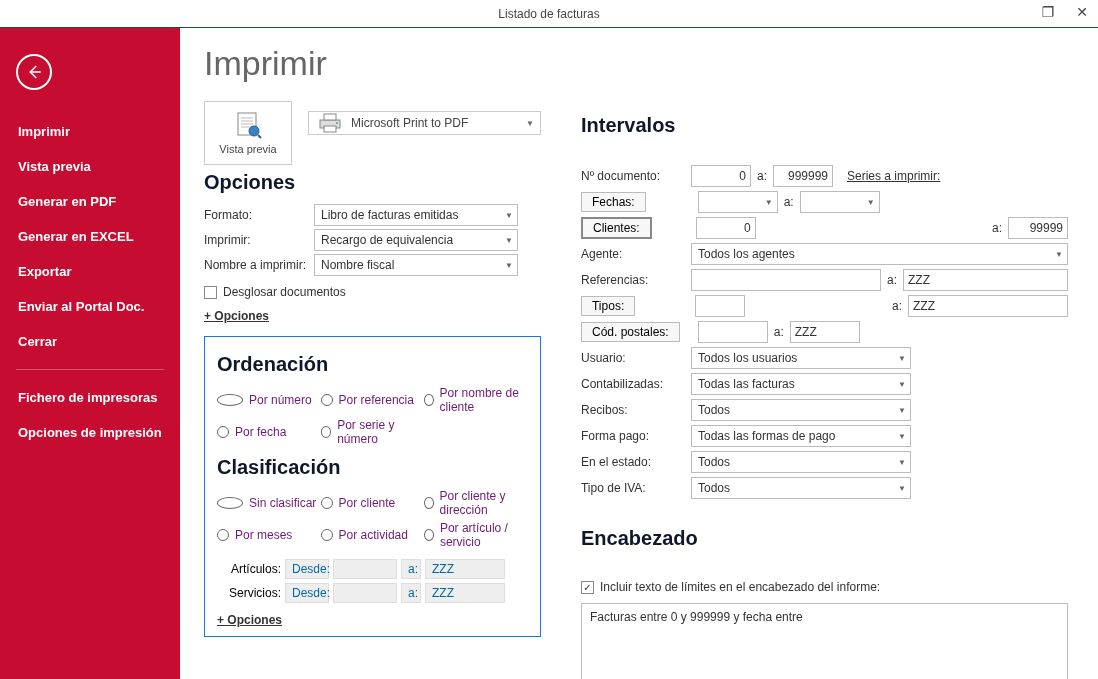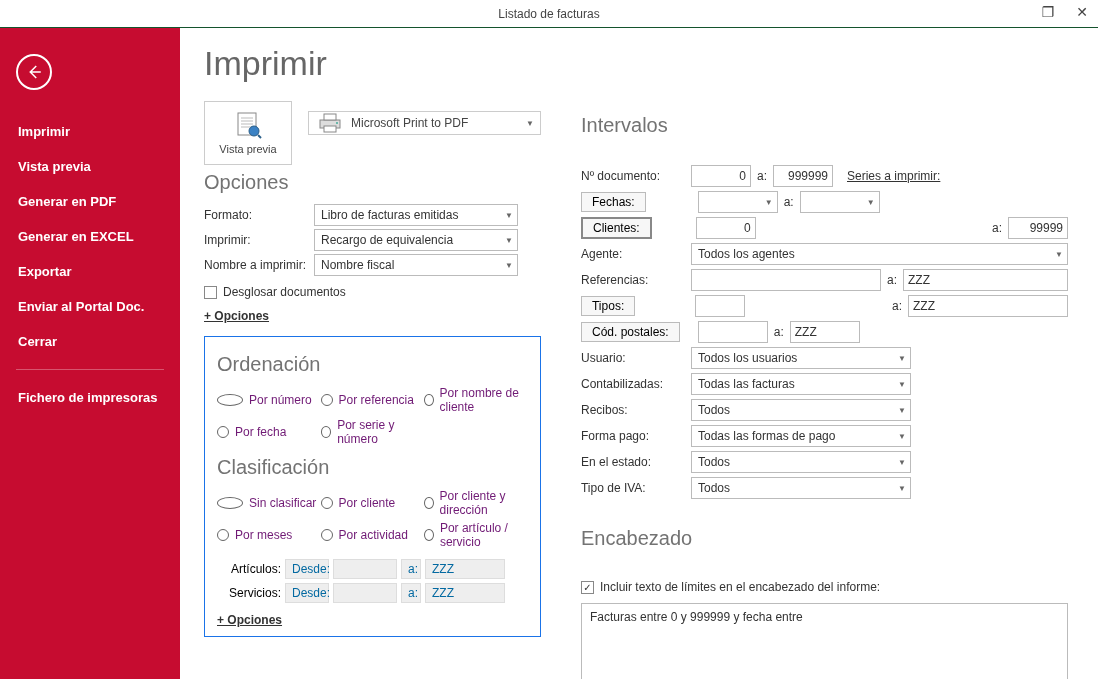--- a/index.html
+++ b/index.html
@@ -11,21 +11,21 @@
 .main { display: flex; height: calc(100% - 28px); }
 .sidebar { width: 180px; background: #c60c30; color: #fff; padding: 16px 0 0 0; }
 .backbtn { width: 36px; height: 36px; border: 2px solid #fff; border-radius: 50%; margin: 10px 0 24px 16px; display: flex; align-items: center; justify-content: center; }
 .backbtn svg { width: 18px; height: 18px; }
 .navitem { padding: 10px 18px; font-size: 13px; font-weight: 600; color: #fff; cursor: pointer; }
 .navsep { border-top: 1px solid rgba(255,255,255,0.3); margin: 10px 16px; }
 .content { flex: 1; padding: 16px 30px 10px 24px; overflow: hidden; display: flex; gap: 40px; }
 .leftcol { width: 350px; }
 .rightcol { flex: 1; }
 h1.pagetitle { font-size: 34px; font-weight: 300; color: #666; margin-bottom: 18px; }
-h2.section { font-size: 20px; font-weight: 400; color: #737373; margin: 6px 0 10px 0; }
+h2.section { font-size: 20px; font-weight: 700; color: #0f172a; margin: 6px 0 10px 0; }
 .printrow { display: flex; align-items: flex-start; gap: 16px; margin-bottom: 6px; }
 .previewbtn { width: 88px; height: 64px; border: 1px solid #ccc; display: flex; flex-direction: column; align-items: center; justify-content: center; gap: 2px; font-size: 11px; color: #444; }
 .printerbox { flex: 1; height: 24px; border: 1px solid #ccc; display: flex; align-items: center; padding: 0 8px; gap: 8px; font-size: 12px; color: #444; margin-top:10px; position: relative; }
 .printerbox .dd { position: absolute; right: 6px; top: 50%; transform: translateY(-50%); font-size: 8px; color: #666; }
 .linkright { text-align: right; font-size: 12px; text-decoration: underline; color: #333; margin: 6px 0 14px 0; }
 .formrow { display: flex; align-items: center; margin-bottom: 3px; font-size: 12px; color: #333; }
 .formrow .lbl { width: 110px; }
 .formrow .lbl-btn { width: auto; padding: 2px 10px; border: 1px solid #bbb; background: #f7f7f7; margin-right: 4px; font-size: 12px; }
 .sel { border: 1px solid #bbb; height: 22px; padding: 0 18px 0 6px; font-size: 12px; color: #333; background: #fff; position: relative; display: inline-flex; align-items: center; }
 .sel .dd { position: absolute; right: 4px; font-size: 8px; color: #666; }
@@ -67,20 +67,21 @@
     </div>
     <div class="navitem">Imprimir</div>
     <div class="navitem">Vista previa</div>
     <div class="navitem">Generar en PDF</div>
     <div class="navitem">Generar en EXCEL</div>
     <div class="navitem">Exportar</div>
     <div class="navitem">Enviar al Portal Doc.</div>
     <div class="navitem">Cerrar</div>
     <div class="navsep"></div>
     <div class="navitem">Fichero de impresoras</div>
+    <div class="navitem">Opciones de impresión</div>
   </div>
 
   <div class="content">
     <div class="leftcol">
       <h1 class="pagetitle">Imprimir</h1>
       <div class="printrow">
         <div class="previewbtn">
           <svg width="34" height="30" viewBox="0 0 34 30">
             <rect x="7" y="2" width="18" height="22" fill="#fff" stroke="#888"></rect>
             <line x1="10" y1="7" x2="22" y2="7" stroke="#bbb"></line>

